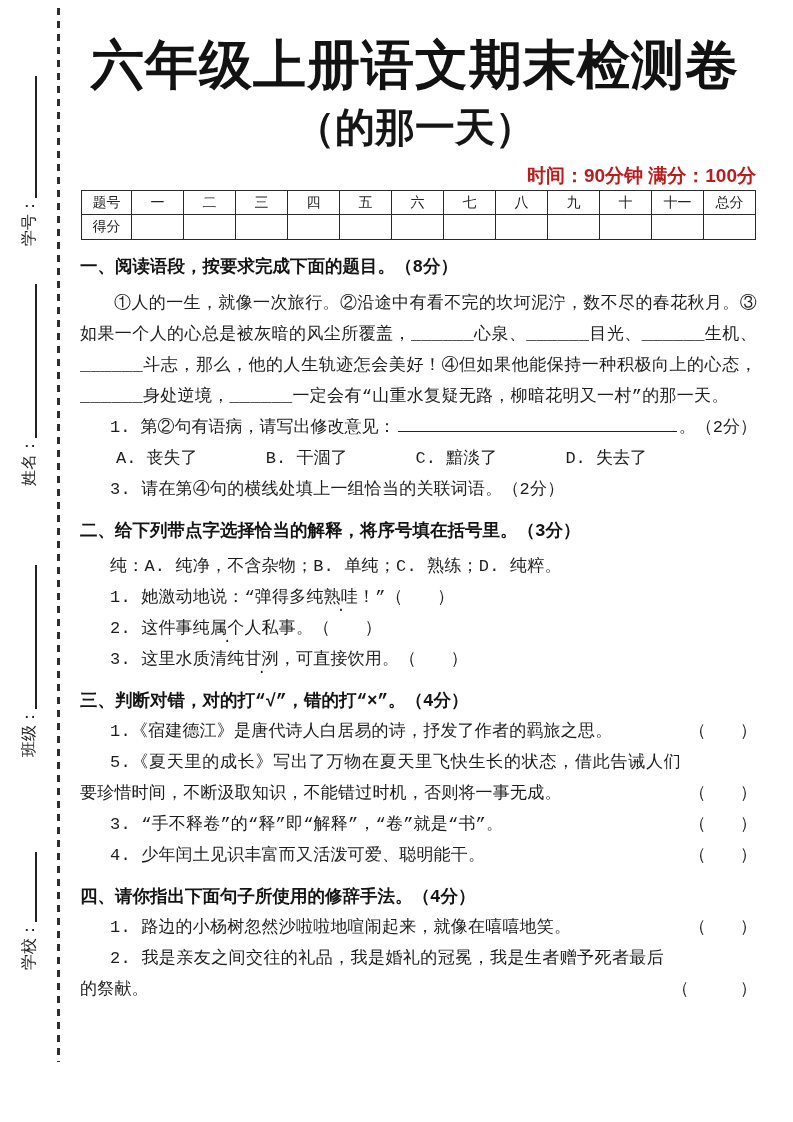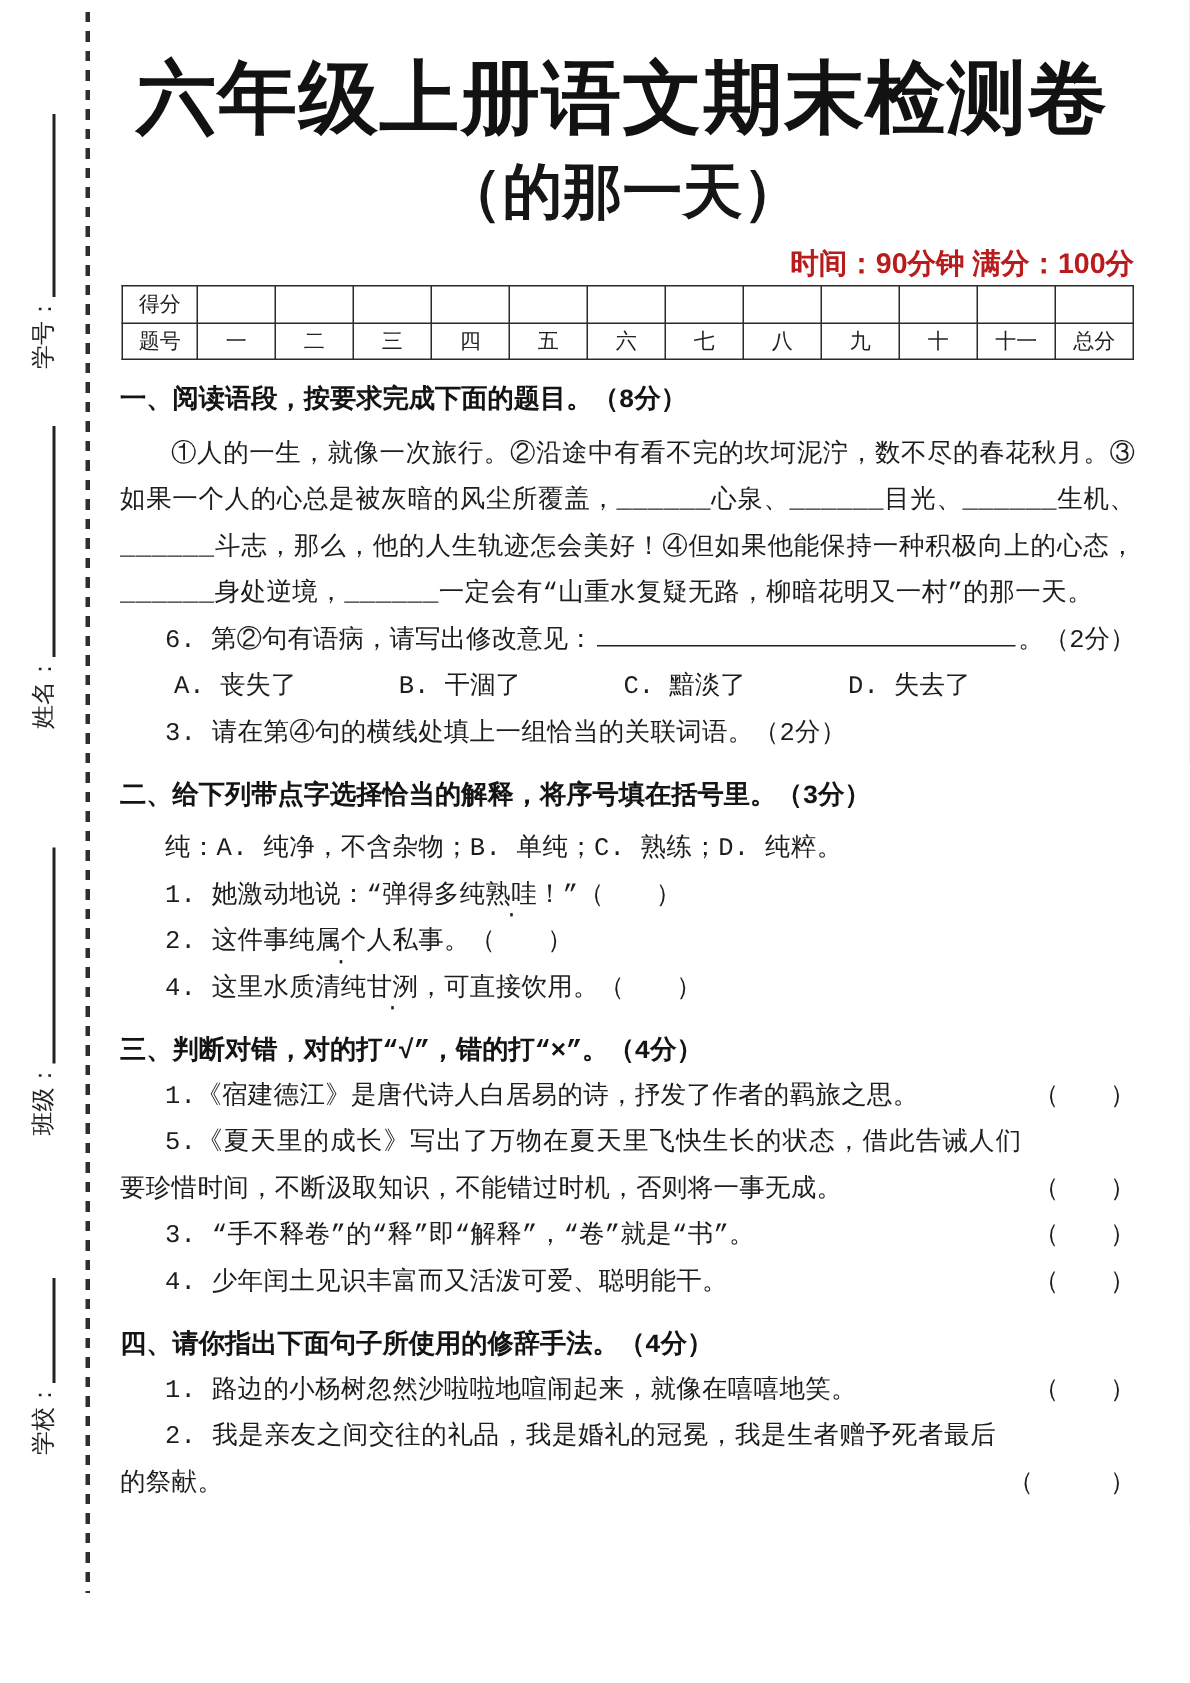--- a/index.html
+++ b/index.html
@@ -103,77 +103,77 @@
     <span class="mline"></span>
   </div>
 
   <div class="title">六年级上册语文期末检测卷</div>
   <div class="subtitle">（的那一天）</div>
   <div class="meta">时间：90分钟  满分：100分</div>
 
   <table class="score">
     <tbody>
         <tr>
-      <td class="c0">得分</td>
-      <td></td>
-      <td></td>
-      <td></td>
-      <td></td>
-      <td></td>
-      <td></td>
-      <td></td>
-      <td></td>
-      <td></td>
-      <td></td>
-      <td></td>
-      <td></td>
-    </tr>
-    <tr>
       <th class="c0">题号</th>
       <th>一</th>
       <th>二</th>
       <th>三</th>
       <th>四</th>
       <th>五</th>
       <th>六</th>
       <th>七</th>
       <th>八</th>
       <th>九</th>
       <th>十</th>
       <th>十一</th>
       <th>总分</th>
     </tr>
+    <tr>
+      <td class="c0">得分</td>
+      <td></td>
+      <td></td>
+      <td></td>
+      <td></td>
+      <td></td>
+      <td></td>
+      <td></td>
+      <td></td>
+      <td></td>
+      <td></td>
+      <td></td>
+      <td></td>
+    </tr>
   </tbody>
     </table>
 
   <div class="content">
 
     <div class="sec">
       <div class="sec-heading">一、阅读语段，按要求完成下面的题目。（8分）</div>
       <div class="passage">①人的一生，就像一次旅行。②沿途中有看不完的坎坷泥泞，数不尽的春花秋月。③如果一个人的心总是被灰暗的风尘所覆盖，______心泉、______目光、______生机、______斗志，那么，他的人生轨迹怎会美好！④但如果他能保持一种积极向上的心态，______身处逆境，______一定会有“山重水复疑无路，柳暗花明又一村”的那一天。</div>
       <div class="qflex">
-        <span class="qlabel">6. 第②句有语病，请写出修改意见：</span>
+        <span class="qlabel">1. 第②句有语病，请写出修改意见：</span>
         <span class="fillline"></span>
         <span class="qsuffix">。（2分）</span>
       </div>
       <div class="opts">
         <span>A. 丧失了</span>
         <span>B. 干涸了</span>
         <span>C. 黯淡了</span>
         <span>D. 失去了</span>
       </div>
       <div class="qline">3. 请在第④句的横线处填上一组恰当的关联词语。（2分）</div>
     </div>
 
     <div class="sec">
       <div class="sec-heading">二、给下列带点字选择恰当的解释，将序号填在括号里。（3分）</div>
       <div class="qline gloss">纯：A. 纯净，不含杂物；B. 单纯；C. 熟练；D. 纯粹。</div>
       <div class="qline"><span>1. 她激动地说：“弹得多</span><span class="dotchar">纯</span><span>熟哇！”（　　）</span></div>
       <div class="qline"><span>2. 这件事</span><span class="dotchar">纯</span><span>属个人私事。（　　）</span></div>
-      <div class="qline"><span>4. 这里水质清</span><span class="dotchar">纯</span><span>甘洌，可直接饮用。（　　）</span></div>
+      <div class="qline"><span>3. 这里水质清</span><span class="dotchar">纯</span><span>甘洌，可直接饮用。（　　）</span></div>
     </div>
 
     <div class="sec">
       <div class="sec-heading">三、判断对错，对的打“√”，错的打“×”。（4分）</div>
       <div class="jitem">
         <div class="jtext">1.《宿建德江》是唐代诗人白居易的诗，抒发了作者的羁旅之思。</div>
         <div class="jbracket">（　　）</div>
       </div>
       <div class="jitem">
         <div class="jtext">5.《夏天里的成长》写出了万物在夏天里飞快生长的状态，借此告诫人们要珍惜时间，不断汲取知识，不能错过时机，否则将一事无成。</div>

